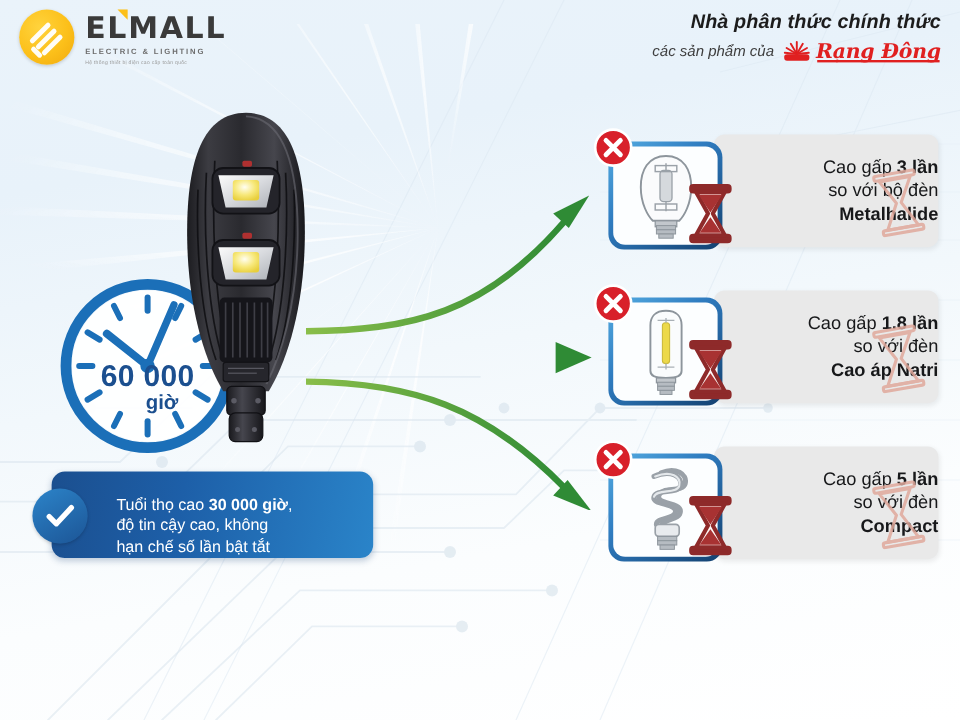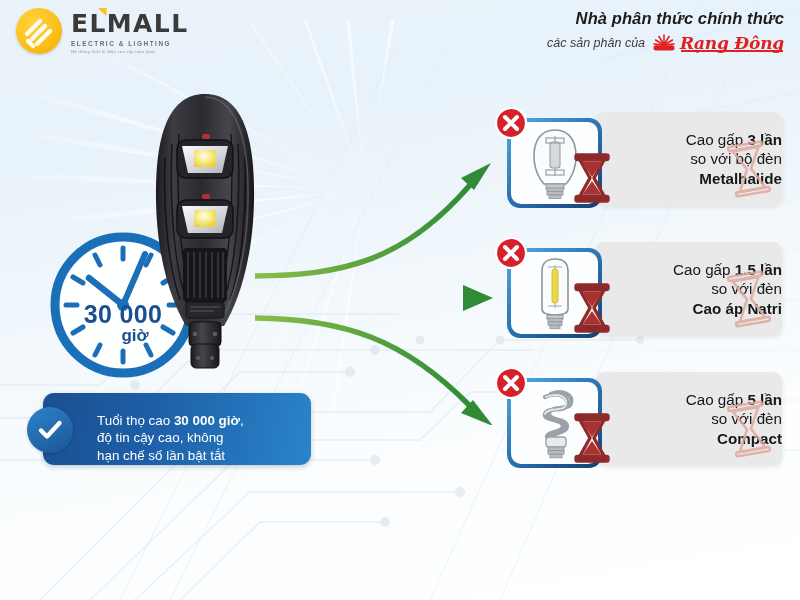--- a/index.html
+++ b/index.html
@@ -203,21 +203,21 @@
           <span>ELMALL</span>
         </div>
         <div id="logo-sub">ELECTRIC &amp; LIGHTING</div>
         <div id="logo-tagline">Hệ thống thiết bị điện cao cấp toàn quốc</div>
       </div>
     </div>
 
     <div id="slogan-block">
       <div id="slogan-main">Nhà phân thức chính thức</div>
       <div id="slogan-row">
-        <div id="slogan-sub">các sản phân của</div>
+        <div id="slogan-sub">các sản phẩm của</div>
         <div id="rangdong">
           <svg width="26" height="20" viewBox="0 0 26 20">
             <g fill="#e02020">
               <path d="M13 13 A9 9 0 0 1 3 13 Z" opacity="0"></path>
               <g stroke="#e02020" stroke-width="1.6" stroke-linecap="round">
                 <line x1="13" y1="12" x2="13" y2="2"></line>
                 <line x1="13" y1="12" x2="8" y2="3.5"></line>
                 <line x1="13" y1="12" x2="18" y2="3.5"></line>
                 <line x1="13" y1="12" x2="4.5" y2="7"></line>
                 <line x1="13" y1="12" x2="21.5" y2="7"></line>
@@ -250,21 +250,21 @@
         <line x1="18" y1="83" x2="29" y2="83"></line>
         <line x1="25" y1="55" x2="35" y2="61"></line>
         <line x1="47" y1="33" x2="52" y2="43"></line>
       </g>
       <g stroke="#1b6fb8" stroke-linecap="round" fill="none">
         <line x1="75" y1="83" x2="41" y2="56" stroke-width="6.5"></line>
         <line x1="75" y1="83" x2="97" y2="32" stroke-width="6"></line>
       </g>
       <circle cx="75" cy="83" r="6" fill="#1b6fb8"></circle>
     </svg>
-    <div id="clock-value">30 000</div>
+    <div id="clock-value">60 000</div>
     <div id="clock-unit">giờ</div>
   </div>
 
   <div id="lamp">
     <svg width="110" height="285" viewBox="0 0 110 285">
       <defs>
         <linearGradient id="bodyG" x1="0" y1="0" x2="1" y2="0">
           <stop offset="0%" stop-color="#1c1c20"></stop>
           <stop offset="18%" stop-color="#3c3c42"></stop>
           <stop offset="46%" stop-color="#2a2a2f"></stop>
@@ -419,21 +419,21 @@
       <g transform="rotate(-10 24 29)" stroke="#e0a99c" stroke-width="2.6" fill="none" stroke-linejoin="round">
         <rect x="7" y="4" width="34" height="4" rx="1.5"></rect>
         <rect x="7" y="50" width="34" height="4" rx="1.5"></rect>
         <path d="M11 9 L37 9 L26 29 L37 50 L11 50 L22 29 Z"></path>
       </g>
     </svg>
   </div>
 
   <div class="card" id="card-1">
     <div class="card-panel">
-      <div class="card-line"><span>Cao gấp </span><b>1.5 lần</b></div>
+      <div class="card-line"><span>Cao gấp </span><b>1.8 lần</b></div>
       <div class="card-line">so với đèn</div>
       <div class="card-line l3">Cao áp Natri</div>
     </div>
     <div class="card-frame-inner">
       <div class="card-frame-fill">
         <svg width="46" height="76" viewBox="0 0 46 76">
           <path d="M23 4 C 32 4 36 9 36 16 L 36 54 C 36 58 33 60 23 60 C 13 60 10 58 10 54 L 10 16 C 10 9 14 4 23 4 Z" fill="#fafcfd" stroke="#8d959c" stroke-width="1.6"></path>
           <rect x="20" y="14" width="6" height="34" rx="2.5" fill="#ecd94a" stroke="#cbb93a" stroke-width=".9"></rect>
           <g stroke="#a9b0b6" stroke-width="1.1" fill="none">
             <path d="M23 10 L23 14"></path>

